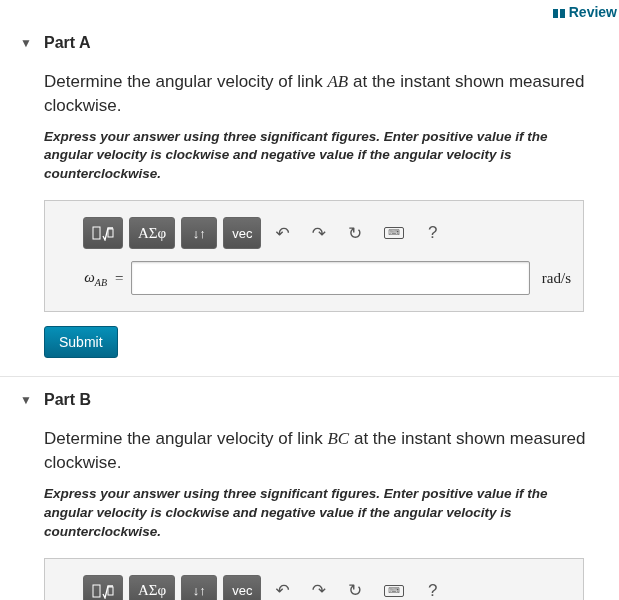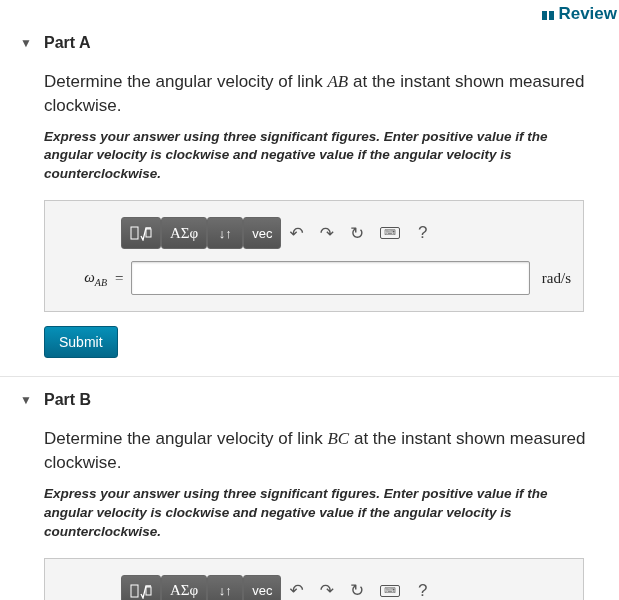--- a/index.html
+++ b/index.html
@@ -8,21 +8,21 @@
     font-size: 14px;
     color: #333;
     width: 619px;
     background: #fff;
   }
   .top-bar {
     height: 20px;
     text-align: right;
     padding-right: 2px;
     padding-top: 4px;
-    font-size: 17px;
+    font-size: 14px;
     font-weight: bold;
     color: #006180;
     overflow: hidden;
   }
   .top-bar svg { vertical-align: -2px; margin-right: 3px; }
   .part-section {
     border-bottom: 1px solid #e4e4e4;
     padding: 14px 20px 18px 20px;
     position: relative;
   }
@@ -65,21 +65,22 @@
   .answer-box {
     border: 1px solid #c8c8c8;
     background: #f4f4f4;
     padding: 16px 12px;
     margin-bottom: 14px;
     max-width: 540px;
   }
   .toolbar {
     display: flex;
     align-items: flex-end;
-    margin-left: 64px;
+    gap: 6px;
+    margin-left: 26px;
     margin-bottom: 12px;
   }
   .tool-btn {
     height: 32px;
     min-width: 36px;
     border: 1px solid #666;
     border-radius: 3px;
     background: linear-gradient(#6d6d6d,#525252);
     color: #fff;
     display: inline-flex;

